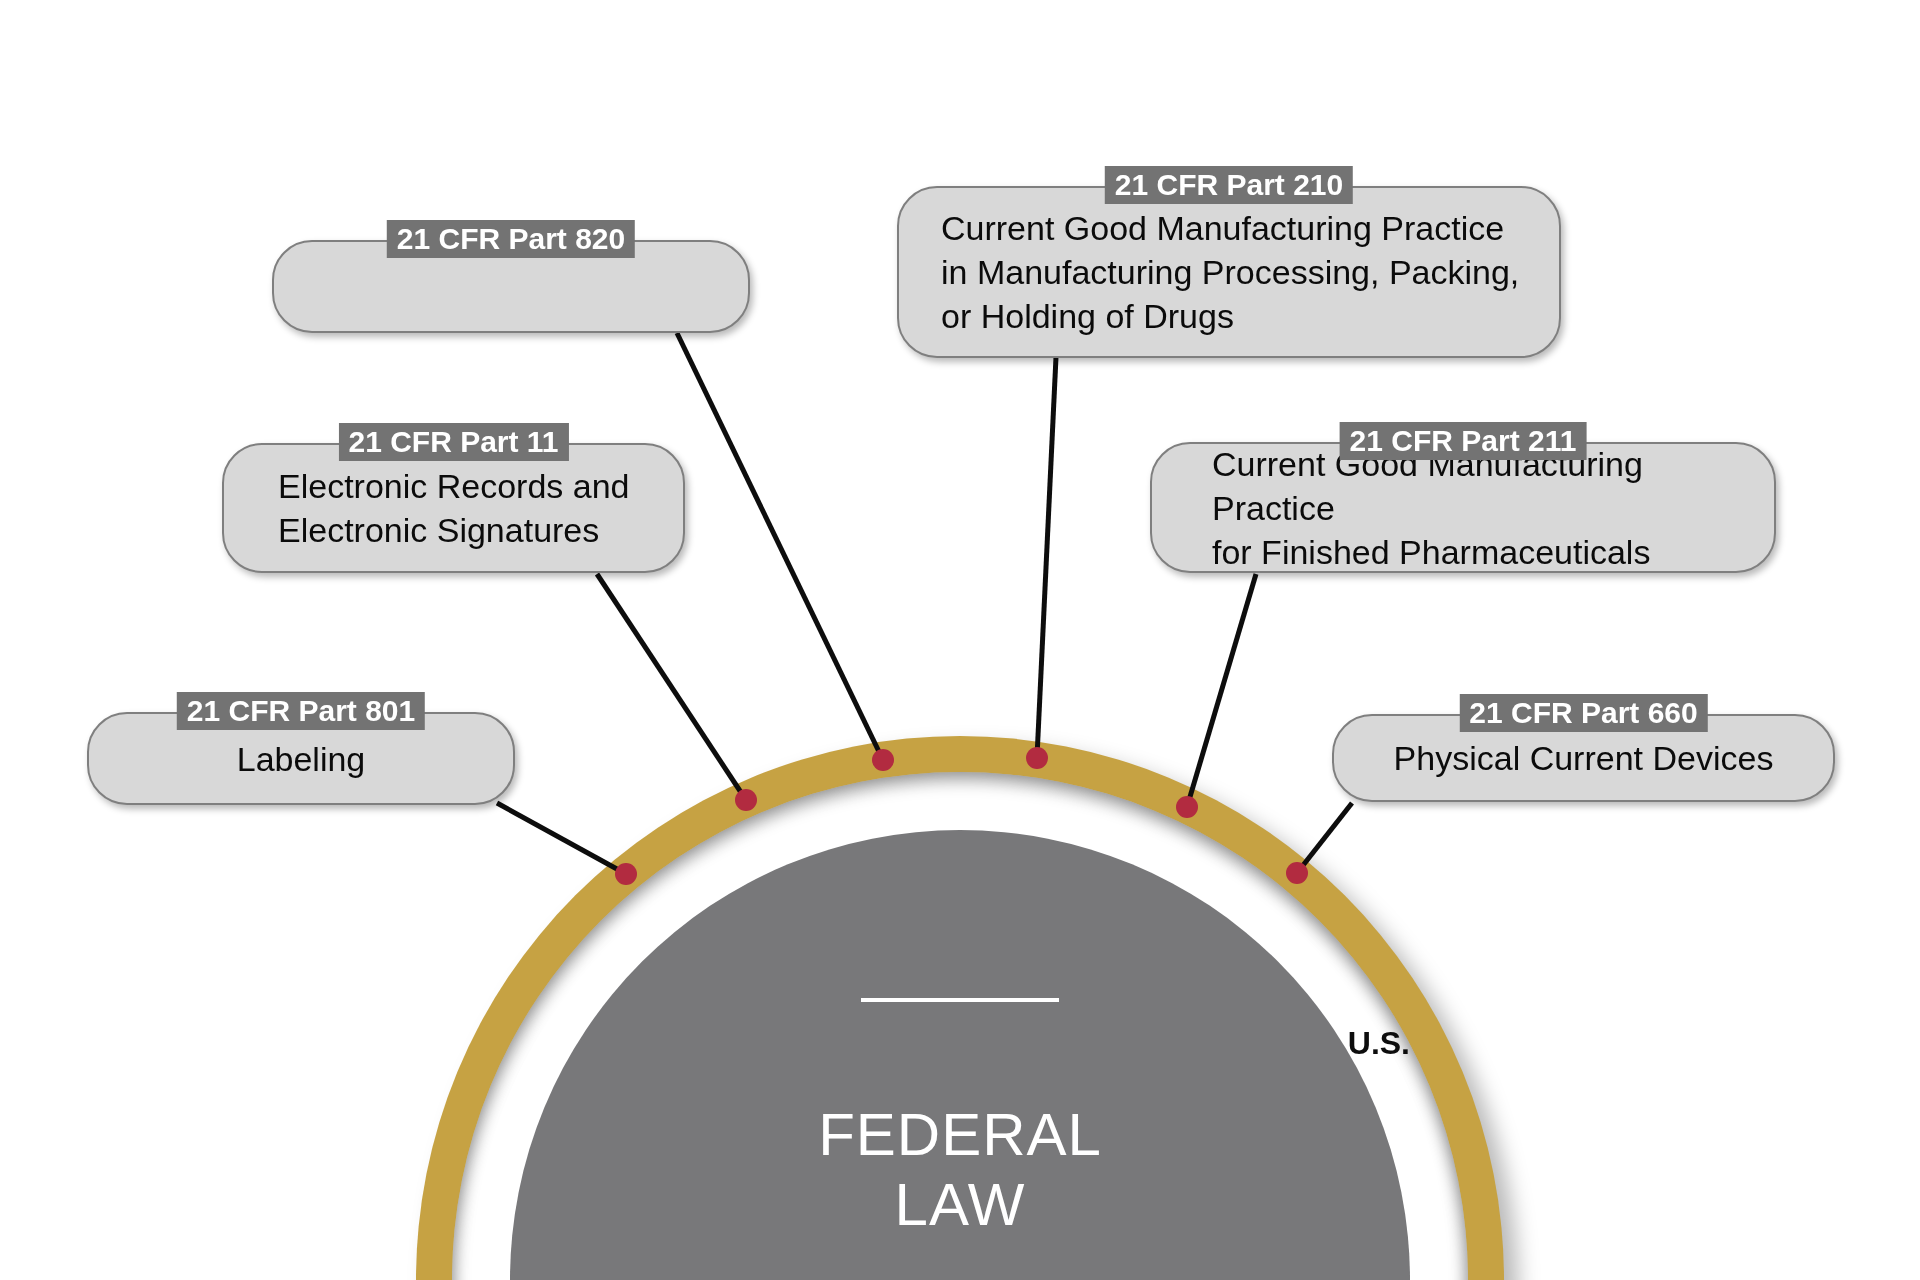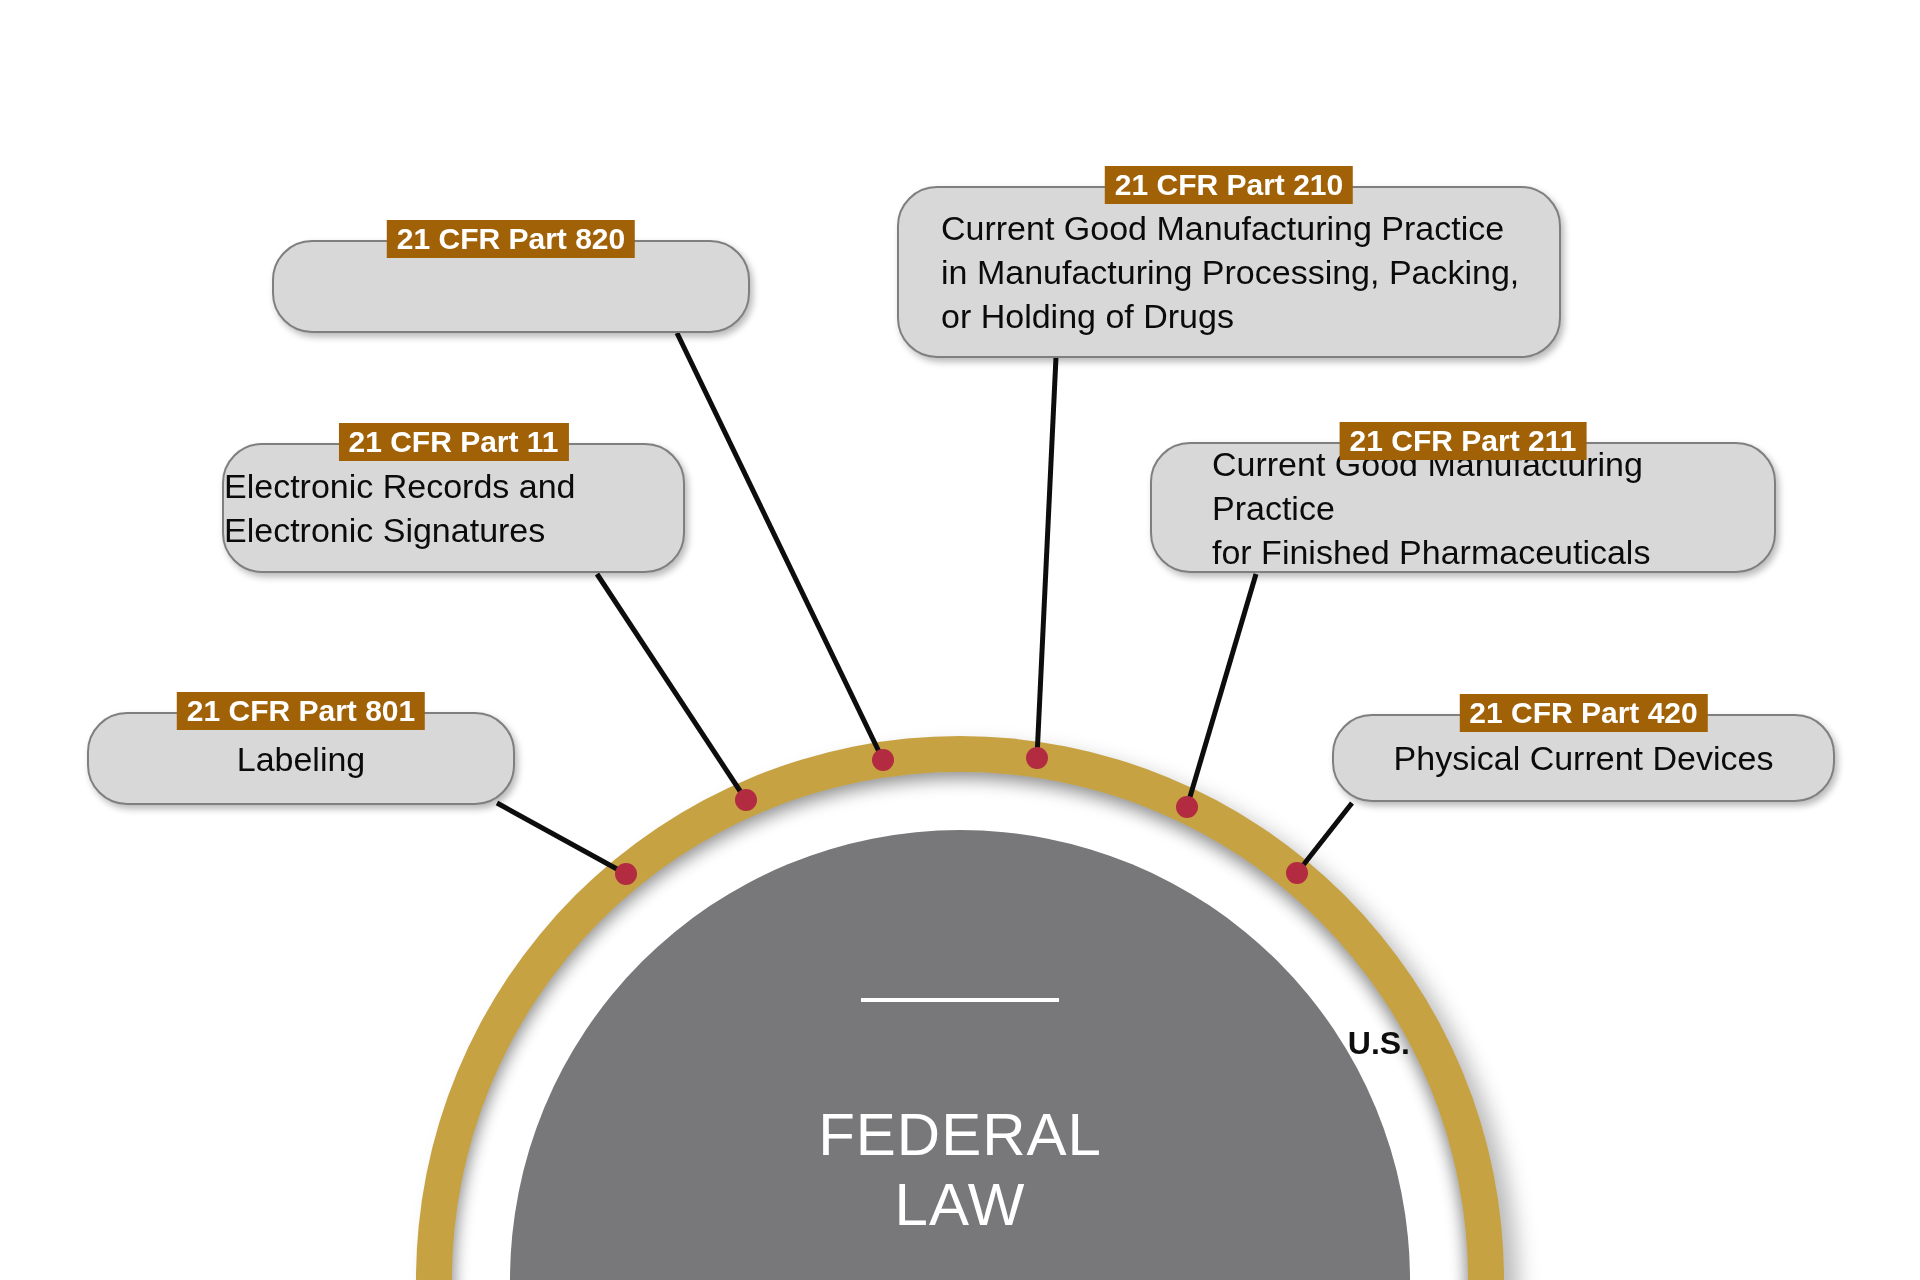--- a/index.html
+++ b/index.html
@@ -76,21 +76,21 @@
   .callout.align-left { justify-content:flex-start; }
   .callout .body {
     font-size:34px; line-height:44px;
     color:#0b0b0b;
     white-space:pre-line;
   }
   .callout.align-left .body { text-align:left; }
   .tag {
     position:absolute; top:-22px; left:50%;
     transform:translateX(-50%);
-    background:#a16207;
+    background:#737373;
     color:#ffffff;
     font-size:30px; font-weight:bold; line-height:38px;
     padding:0 10px;
     white-space:nowrap;
     z-index:6;
   }
 </style>
 </head>
 <body>
 
@@ -115,21 +115,21 @@
   <circle cx="626" cy="874" r="11"></circle>
   <circle cx="1037" cy="758" r="11"></circle>
   <circle cx="1187" cy="807" r="11"></circle>
   <circle cx="1297" cy="873" r="11"></circle>
 </svg>
 
 <div class="callout" style="left:272px; top:240px; width:478px; height:93px;">
   <span class="tag">21 CFR Part 820</span>
 </div>
 
-<div class="callout align-left" style="left:222px; top:443px; width:463px; height:130px; ">
+<div class="callout align-left" style="left:222px; top:443px; width:463px; height:130px; padding-left:54px;">
   <span class="tag">21 CFR Part 11</span>
   <div class="body">Electronic Records and
 Electronic Signatures</div>
 </div>
 
 <div class="callout" style="left:87px; top:712px; width:428px; height:93px;">
   <span class="tag">21 CFR Part 801</span>
   <div class="body">Labeling</div>
 </div>
 
@@ -140,15 +140,15 @@
 or Holding of Drugs</div>
 </div>
 
 <div class="callout align-left" style="left:1150px; top:442px; width:626px; height:131px; padding-left:60px;">
   <span class="tag">21 CFR Part 211</span>
   <div class="body">Current Good Manufacturing Practice
 for Finished Pharmaceuticals</div>
 </div>
 
 <div class="callout" style="left:1332px; top:714px; width:503px; height:88px;">
-  <span class="tag">21 CFR Part 420</span>
+  <span class="tag">21 CFR Part 660</span>
   <div class="body">Physical Current Devices</div>
 </div>
 
 </body></html>

